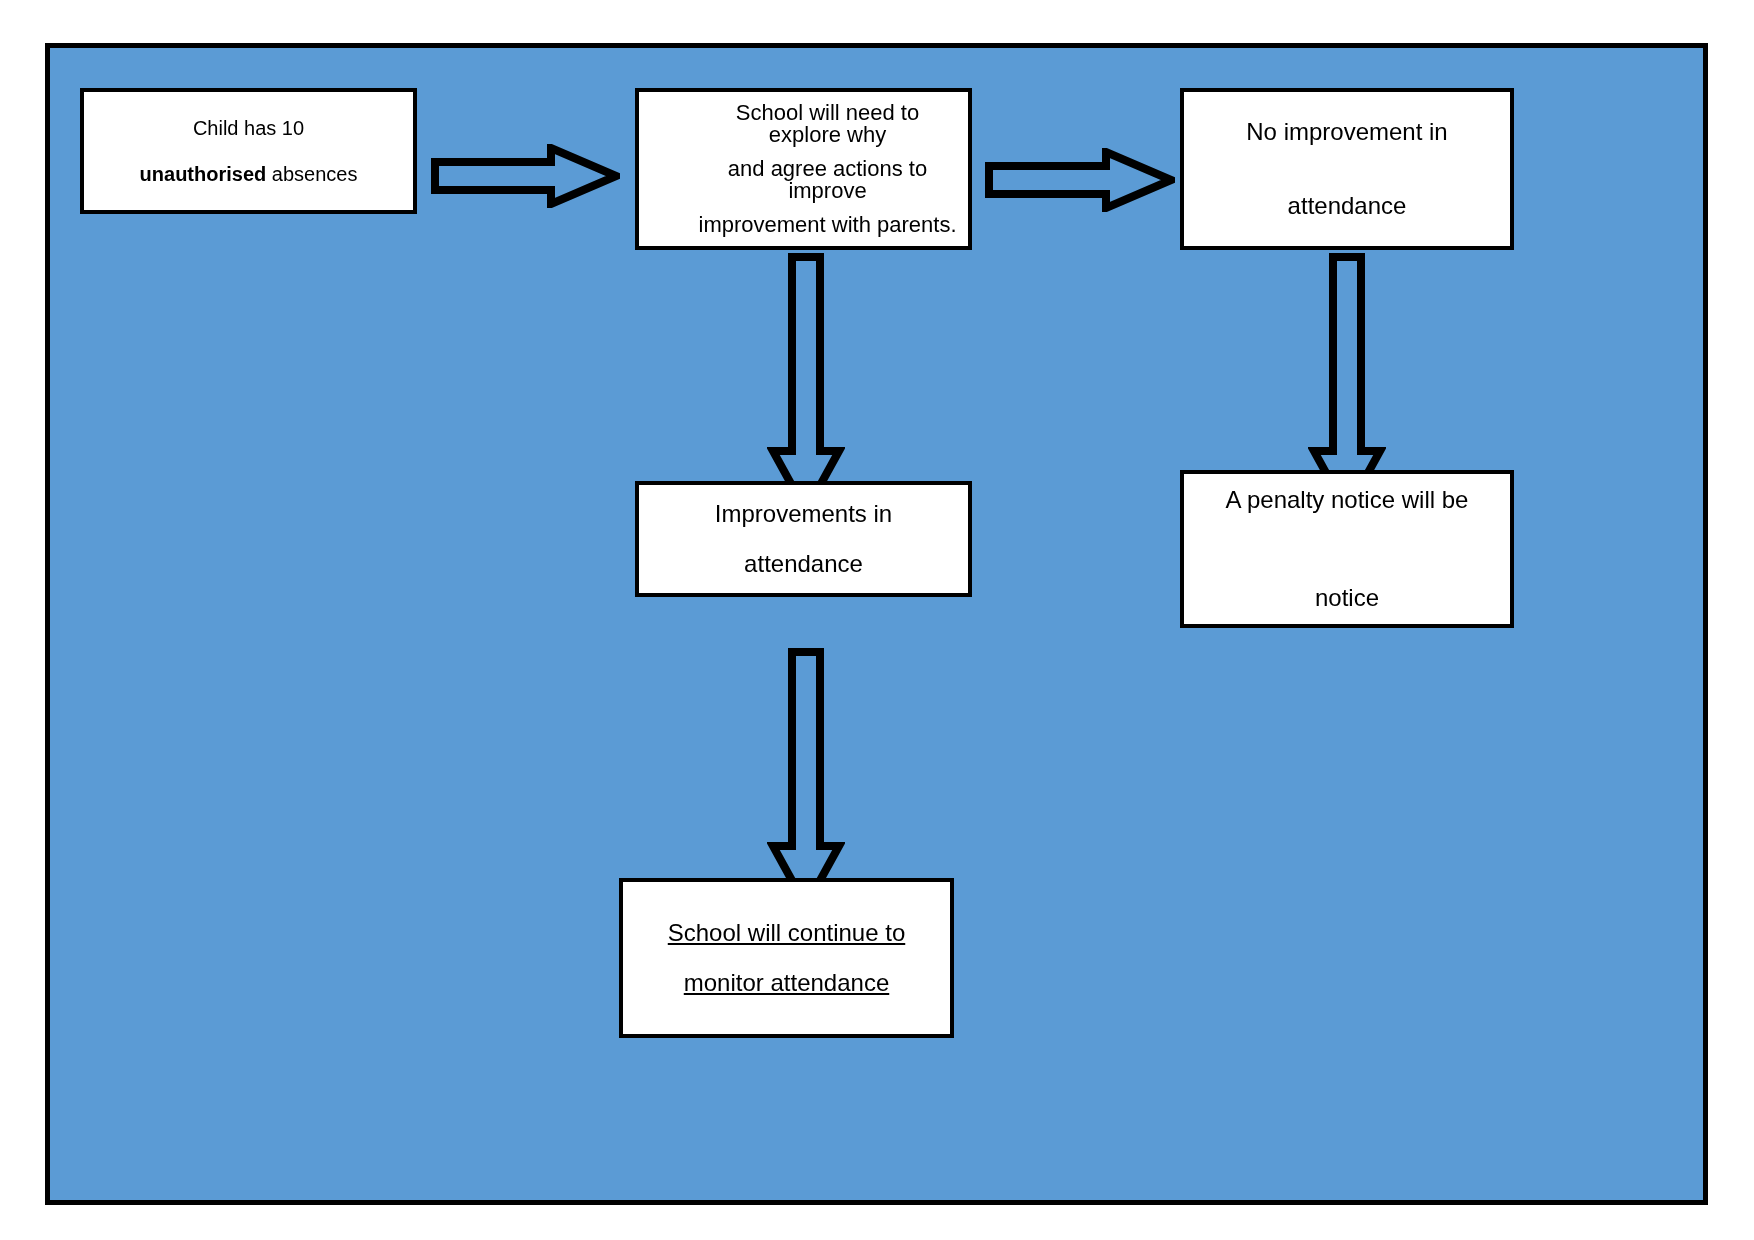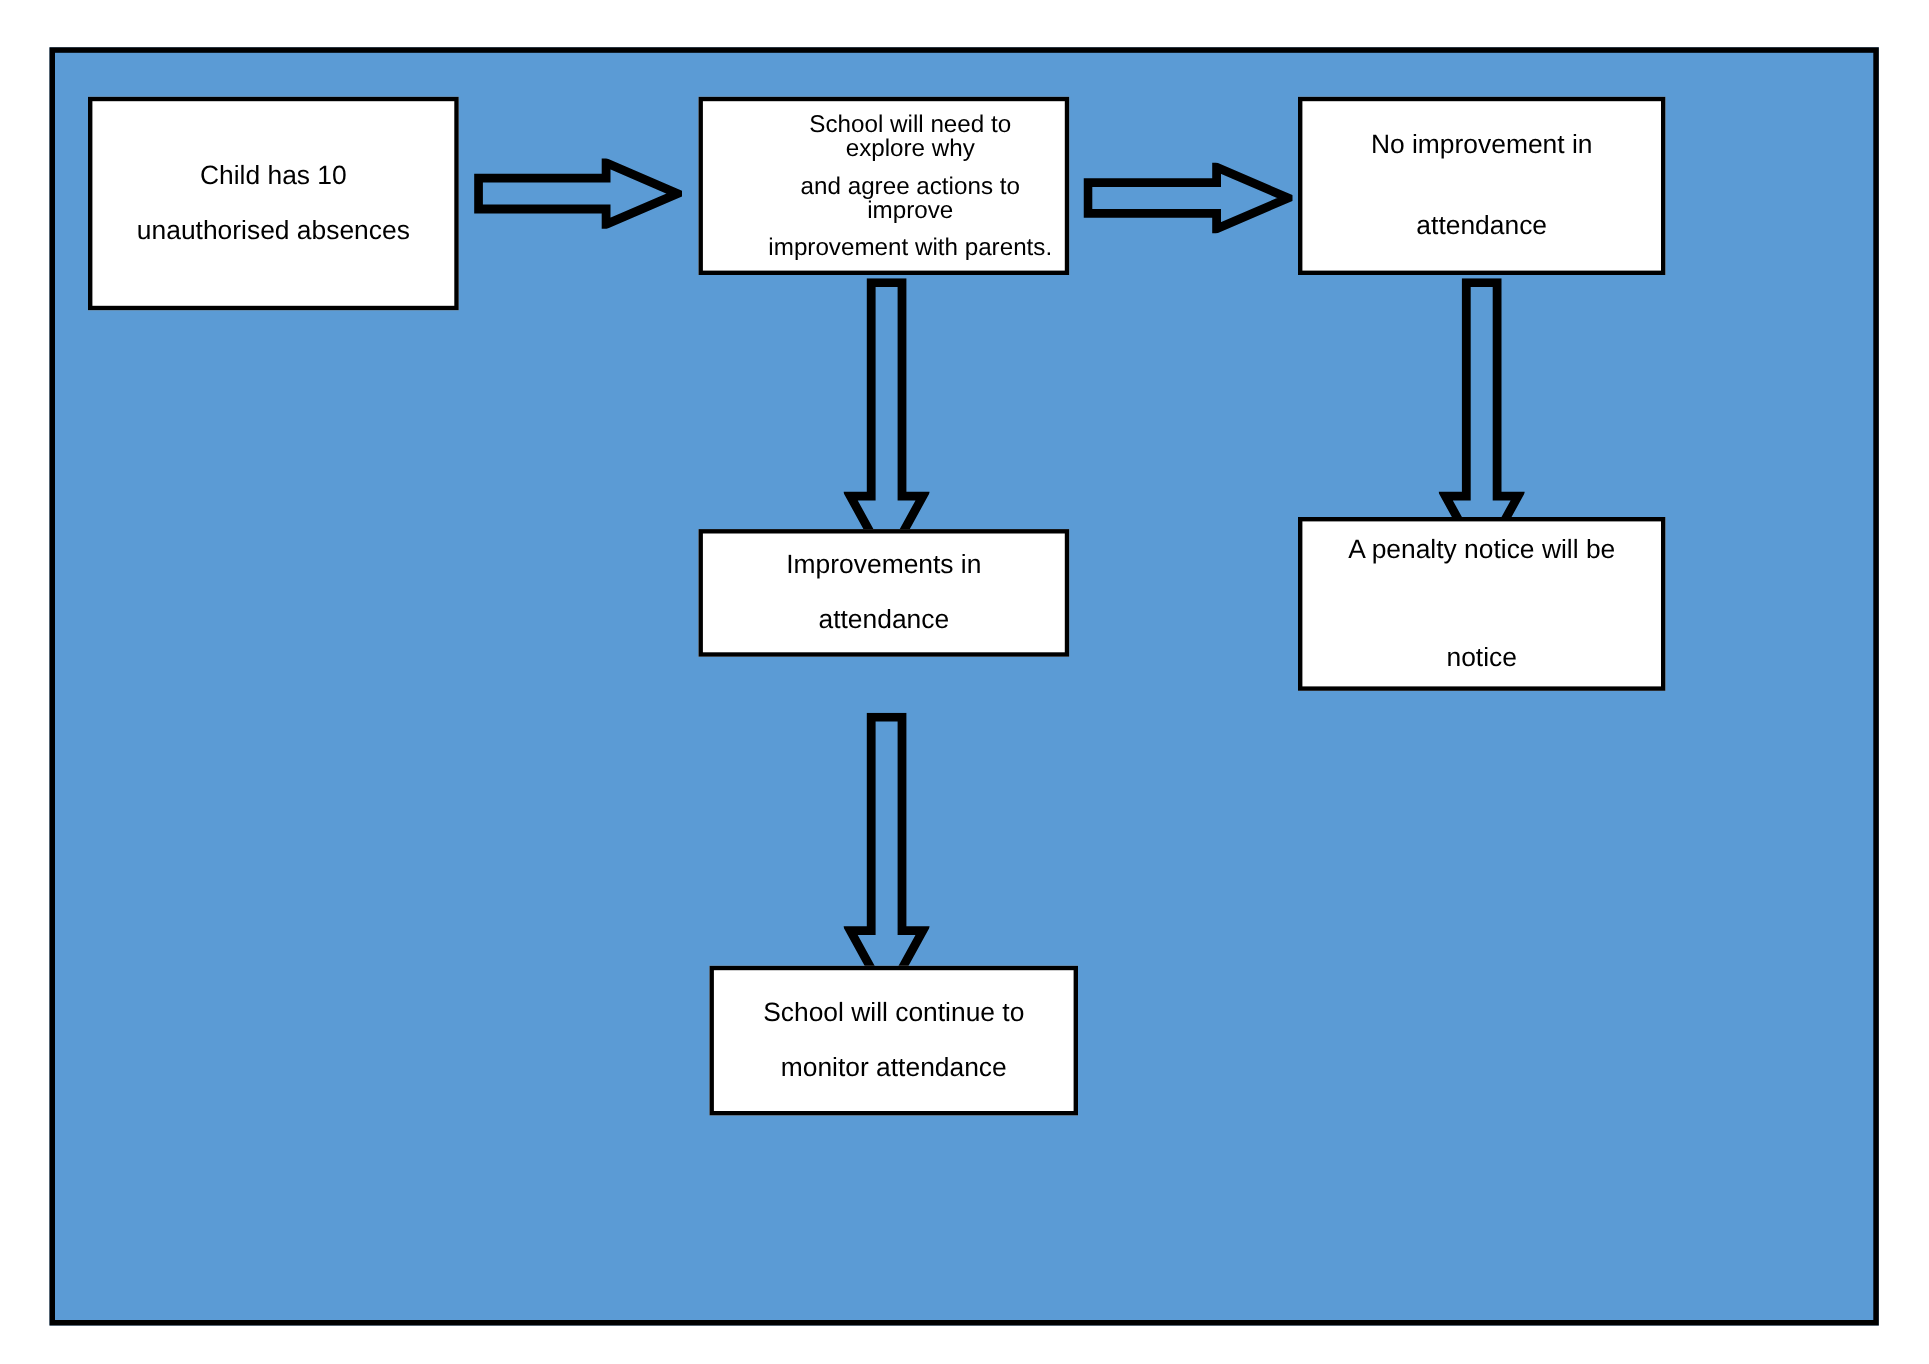--- a/index.html
+++ b/index.html
@@ -6,31 +6,31 @@
   body{width:1754px;height:1240px;font-family:"Liberation Sans",sans-serif;overflow:hidden;}
   #canvas{position:relative;width:1754px;height:1240px;background:#ffffff;}
   #panel{position:absolute;left:45px;top:43px;width:1663px;height:1162px;
          background:#5B9BD5;border:5px solid #000000;box-sizing:border-box;}
   .node{position:absolute;background:#FFFFFF;border:4px solid #000000;box-sizing:border-box;
         display:flex;flex-direction:column;align-items:center;justify-content:center;
         text-align:center;color:#000000;line-height:1.0;}
   .node .ln{display:block;width:100%;padding:0 10px;box-sizing:border-box;}
   .node.l2 .ln{margin:13px 0;}
   .node.l3 .ln{margin:6px 0;}
-  .b{font-weight:normal;}
+  .b{font-weight:bold;}
   .arrow{position:absolute;}
   .arrow svg{display:block;width:100%;height:100%;}
 </style>
 </head>
 <body>
 
 <div id="canvas">
   <div id="panel">
 
-    <div class="node l2" style="left:30px;top:40px;width:337px;height:194px;font-size:24px;align-items:flex-end;">
+    <div class="node l2" style="left:30px;top:40px;width:337px;height:126px;font-size:20px;align-items:flex-end;">
       <span class="ln">Child has 10</span>
       <span class="ln"><b class="b">unauthorised</b><span> absences</span></span>
     </div>
 
     <div class="arrow" style="left:381px;top:96px;width:189px;height:64px;">
       <svg viewBox="0 0 189 64" preserveAspectRatio="none">
         <polygon points="4,18 120,18 120,4 185,32 120,60 120,46 4,46" fill="#5B9BD5" stroke="#000000" stroke-width="8" stroke-linejoin="miter"></polygon>
       </svg>
     </div>
 
@@ -72,19 +72,19 @@
       <span class="ln">A penalty notice will be</span>
       <span class="ln">notice</span>
     </div>
 
     <div class="arrow" style="left:717px;top:600px;width:78px;height:262px;">
       <svg viewBox="0 0 78 262" preserveAspectRatio="none">
         <polygon points="25,4 53,4 53,198 72,198 39,258 6,198 25,198" fill="#5B9BD5" stroke="#000000" stroke-width="8" stroke-linejoin="miter"></polygon>
       </svg>
     </div>
 
-    <div class="node l2" style="left:595px;top:830px;width:335px;height:136px;font-size:24px;">
+    <div class="node l2" style="left:569px;top:830px;width:335px;height:160px;font-size:24px;text-decoration:underline;">
       <span class="ln">School will continue to</span>
       <span class="ln">monitor attendance</span>
     </div>
 
   </div>
 </div>
 
 </body></html>

